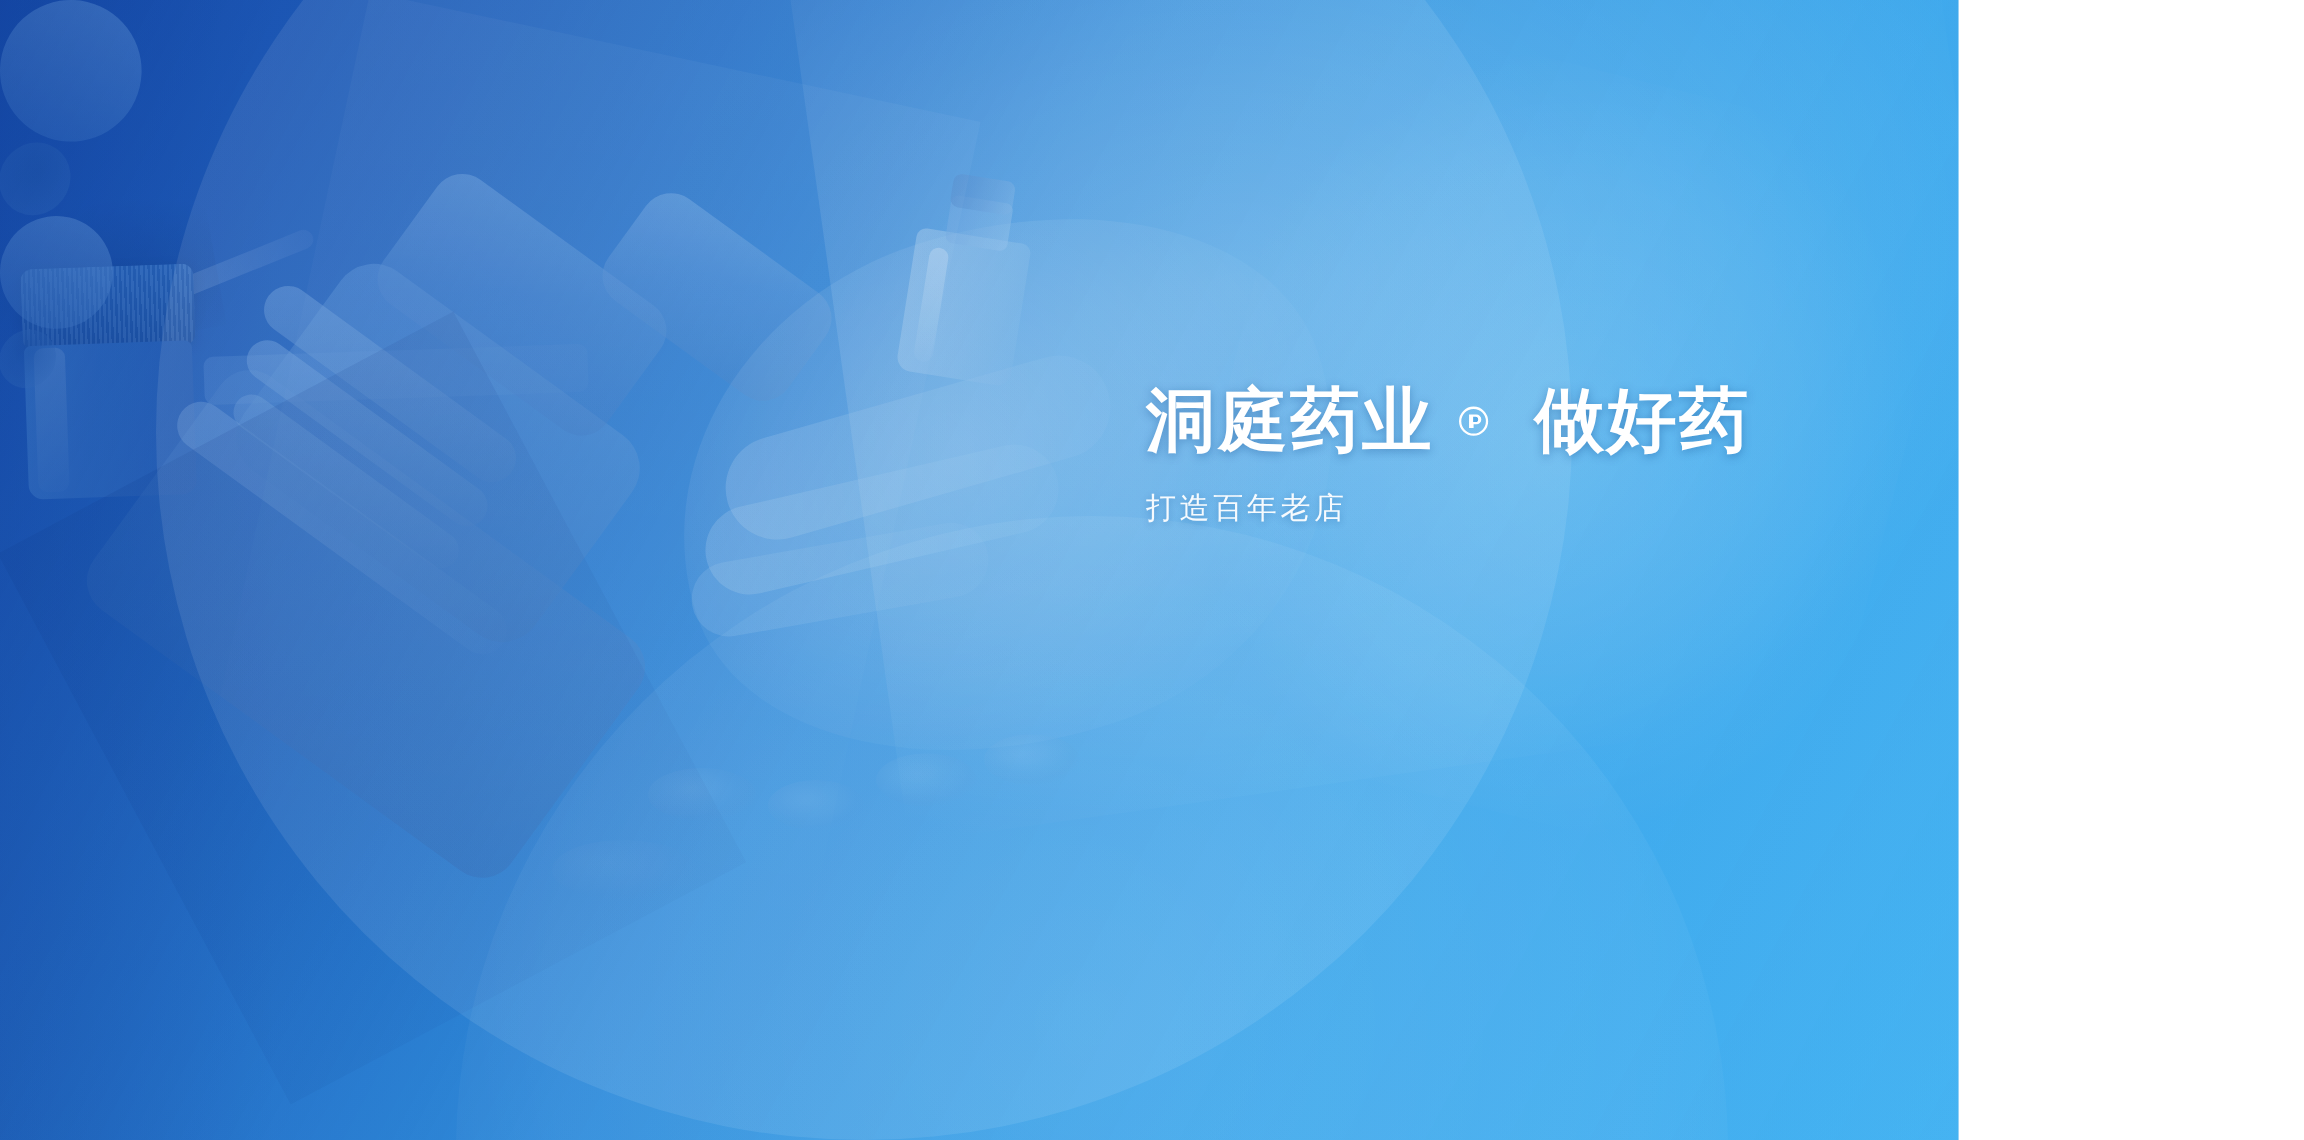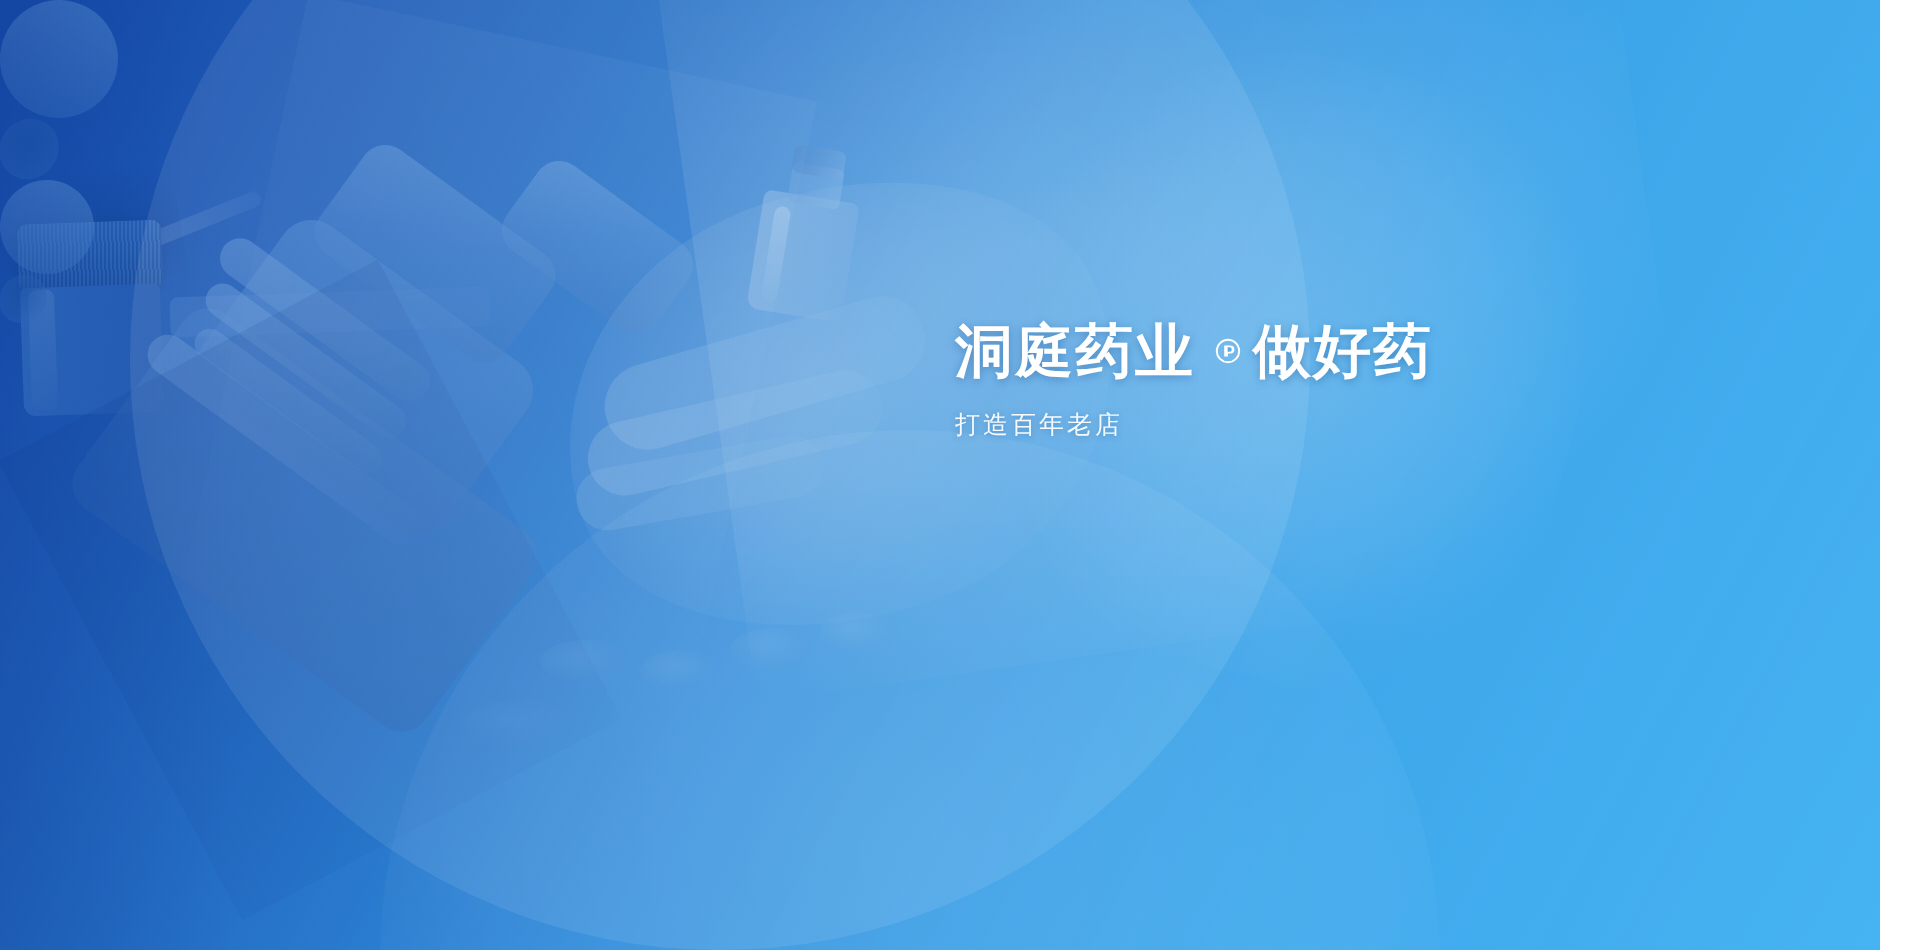--- a/index.html
+++ b/index.html
@@ -1,20 +1,20 @@
 <!DOCTYPE html>
 <html><head>
 <meta charset="utf-8">
 <style>
   html,body{margin:0;padding:0;background:#fff;}
   body{font-family:"Liberation Sans","DejaVu Sans",sans-serif;}
 
   .banner{
     position:relative;
-    width:1880px;height:950px;
+    width:1632px;height:950px;
     overflow:hidden;
     background:#3aa3e8;
   }
 
   
   .bg-gradient{
     position:absolute;inset:0;
     background:
       linear-gradient(118deg,
         #1f5cba 0%,
@@ -236,21 +236,21 @@
   }
   .headline{
     display:flex;align-items:center;
     font-size:58px;line-height:1;
     font-weight:700;
     letter-spacing:2px;
     white-space:nowrap;
     text-shadow:0 2px 8px rgba(10,60,130,.35);
   }
   .headline .t1{ }
-  .headline .t2{ }
+  .headline .t2{ margin-left:26px; }
 
   .logo-mark{
     display:inline-block;
     position:relative;
     width:26px;height:26px;
     margin:0 12px 0 20px;
     flex:0 0 auto;
   }
   .logo-mark svg{display:block;}
 

